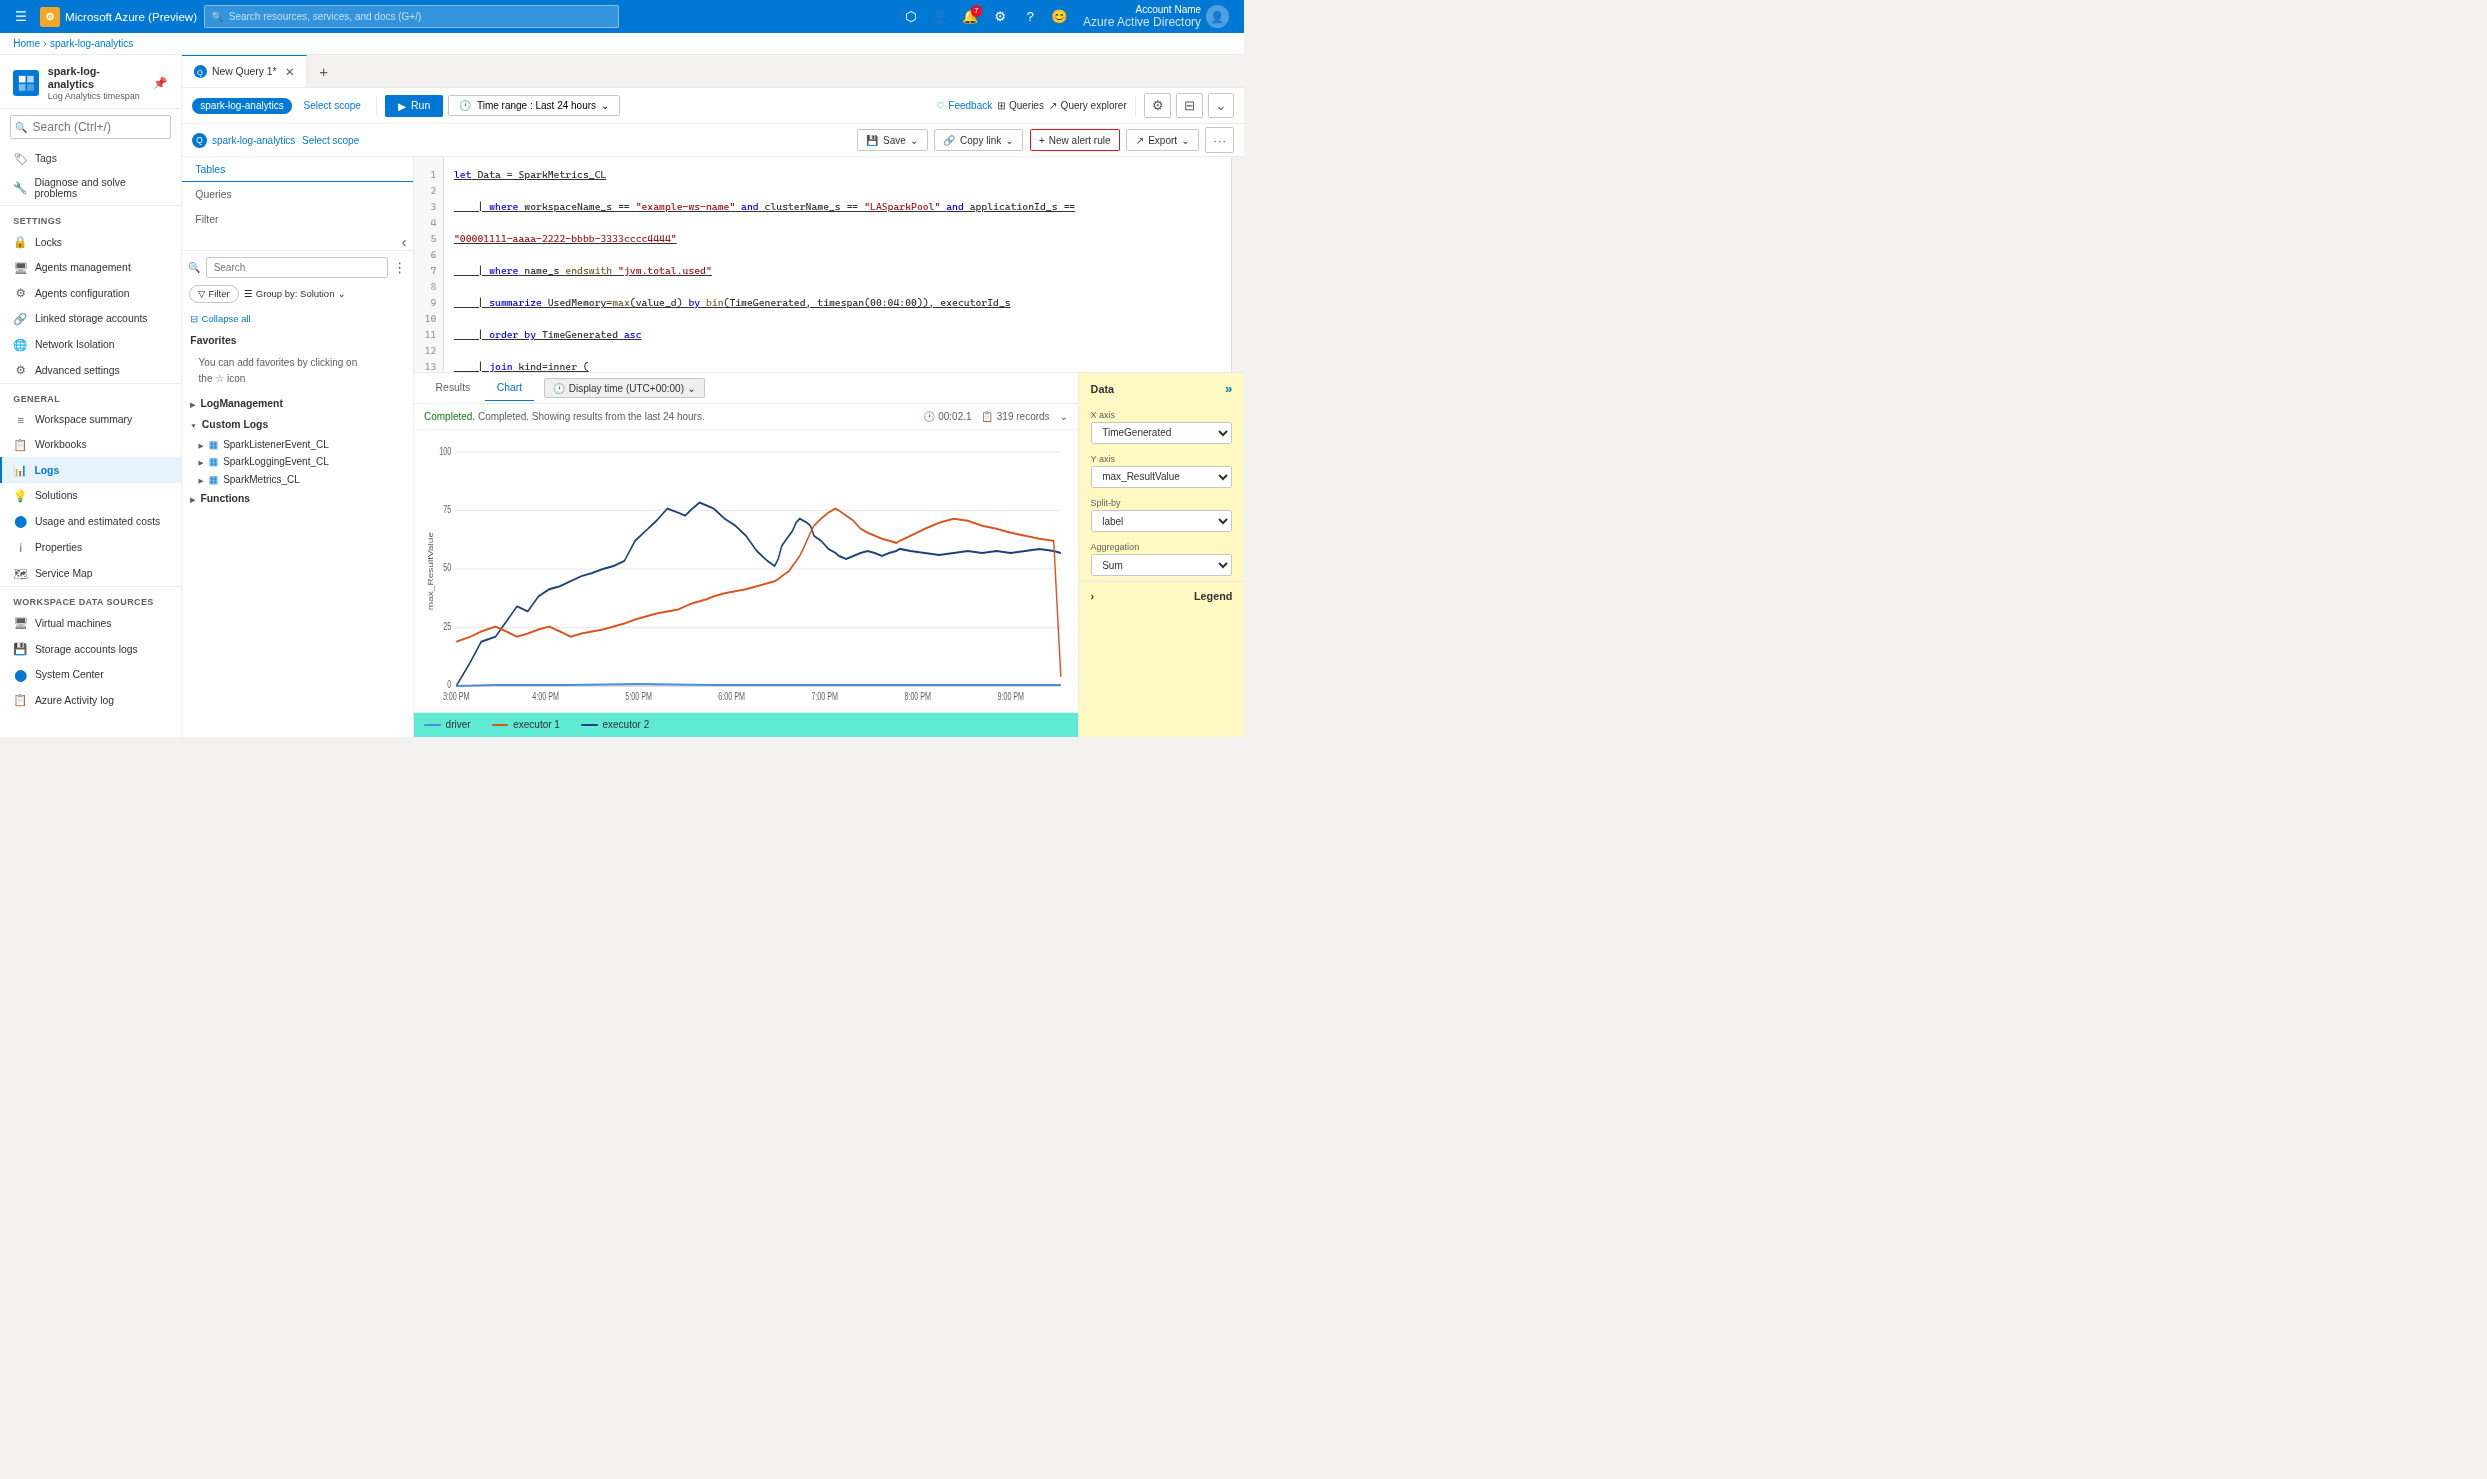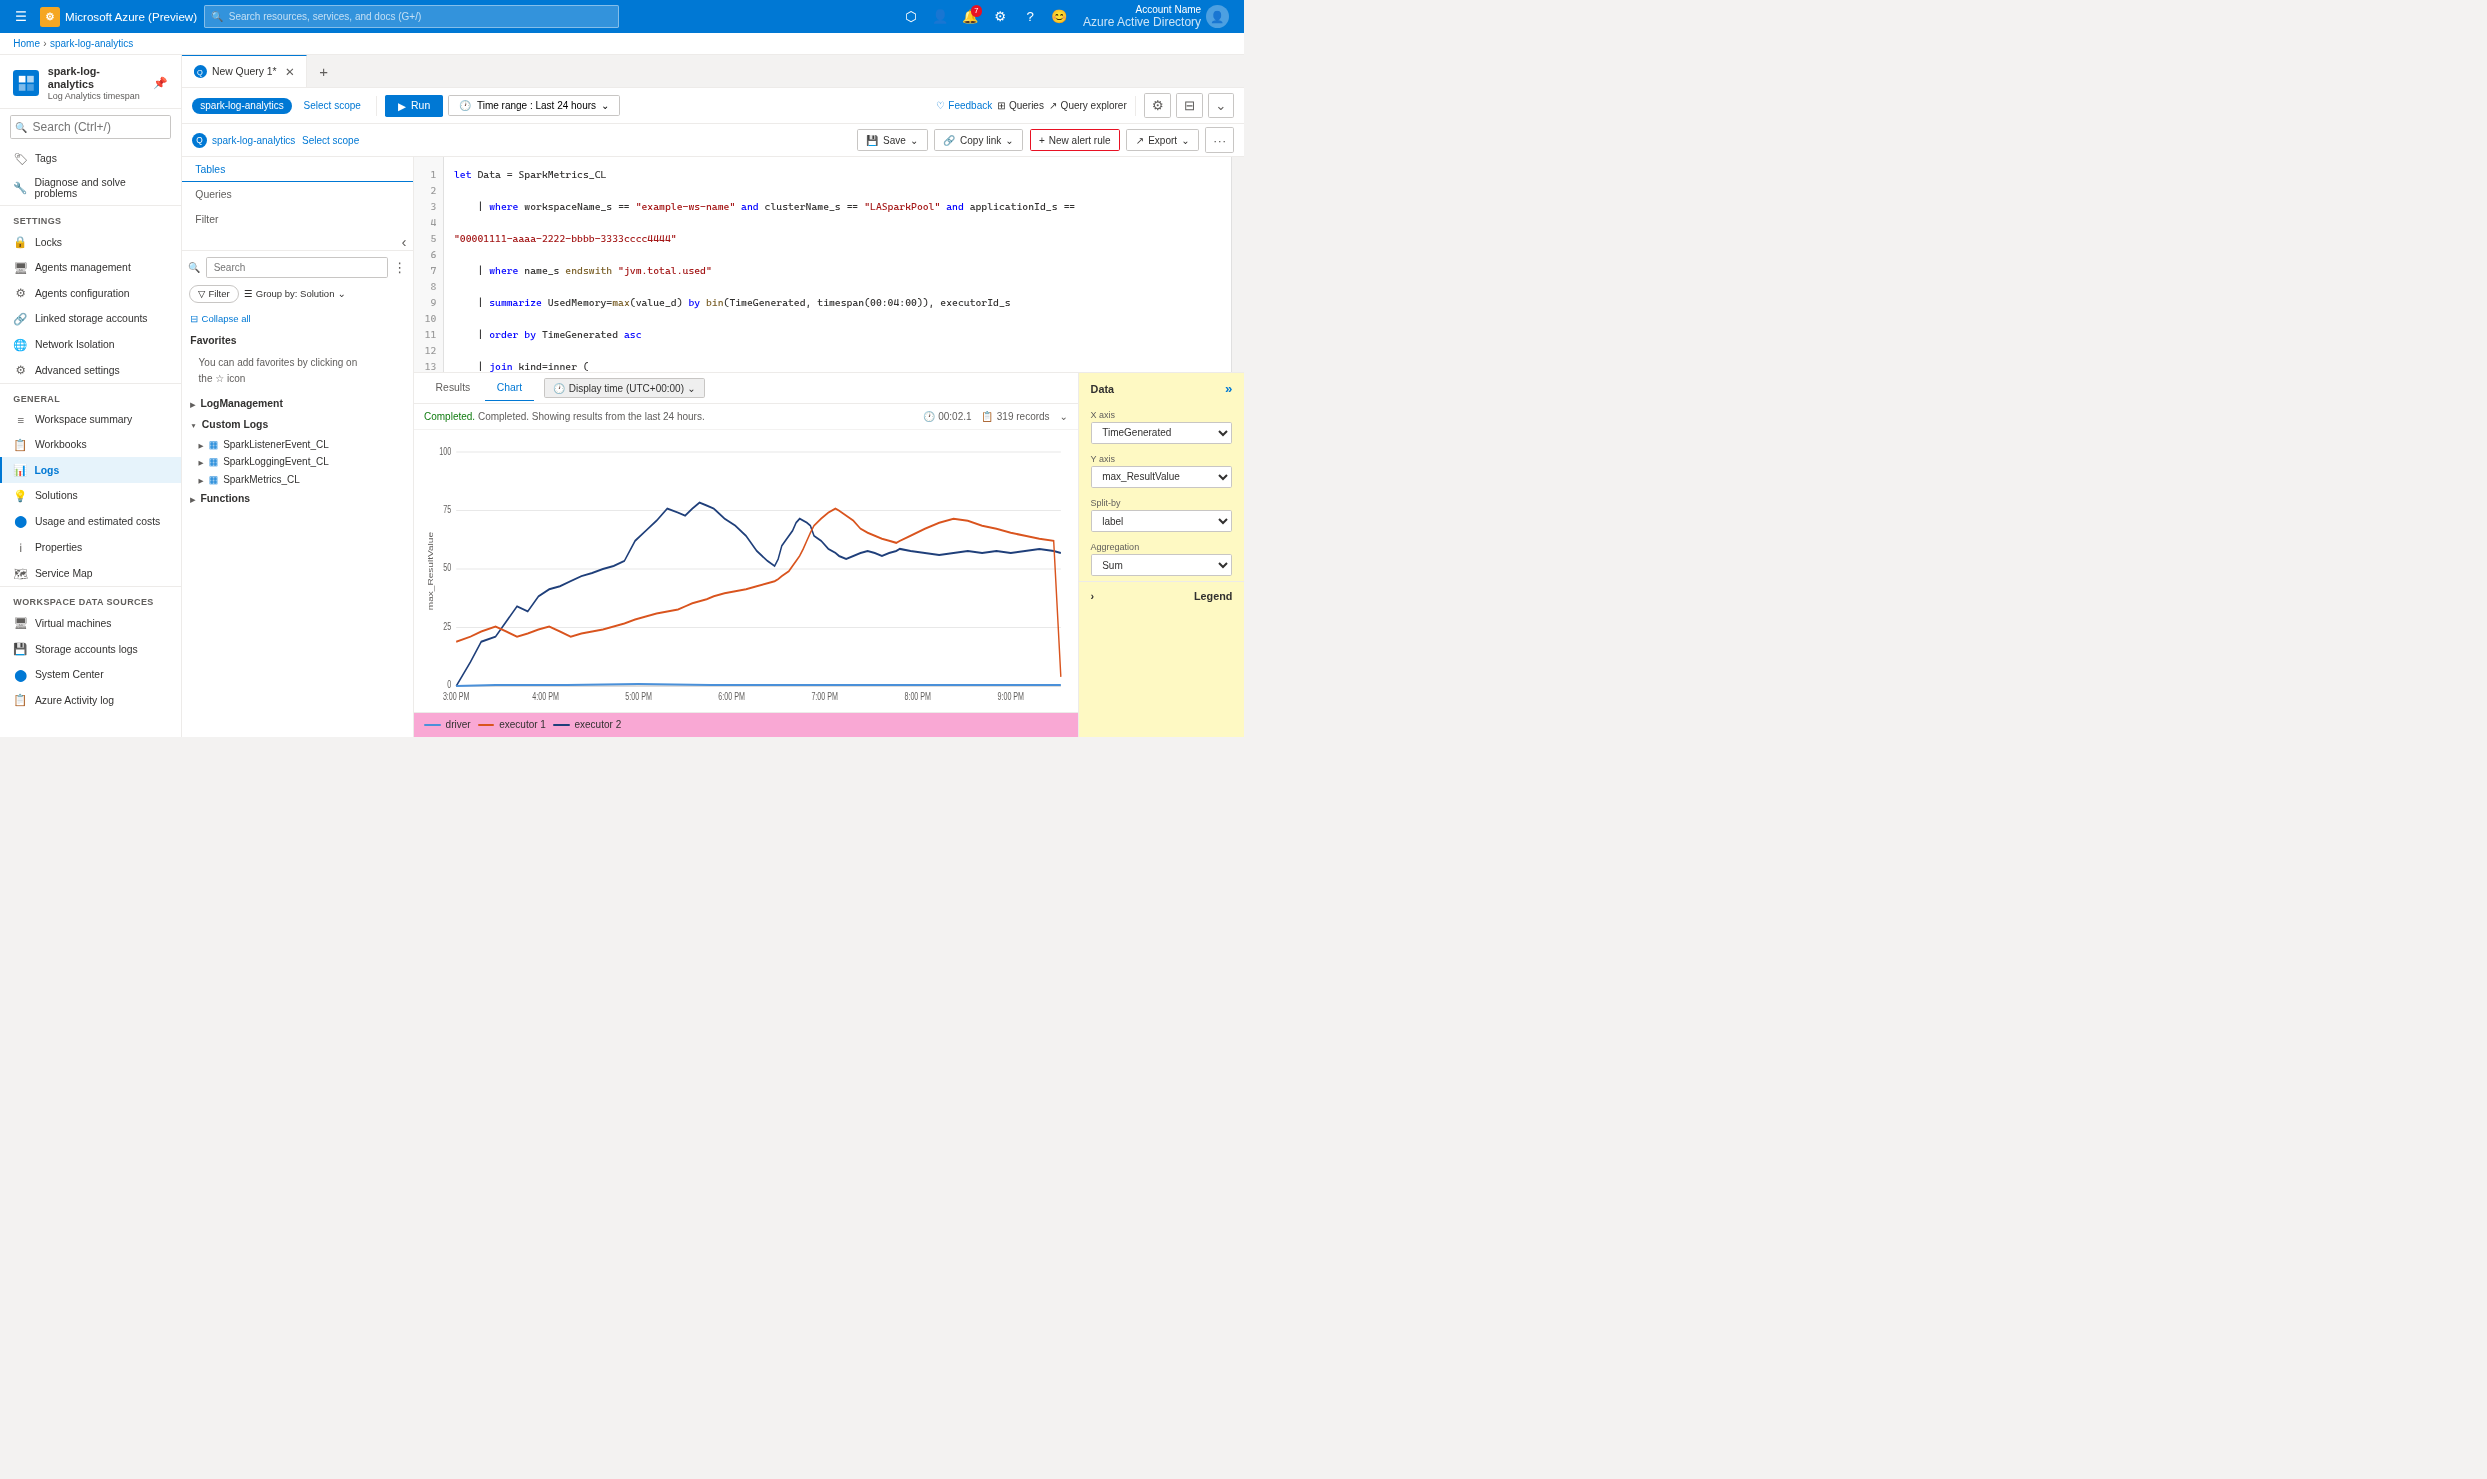--- a/index.html
+++ b/index.html
@@ -86,21 +86,21 @@
     .tables-section-content { padding-left: 13.3px; font-size: 10px; color: #605e5c; padding: 3.3px 13.3px 6.6px 16.6px; line-height: 1.6; }
     .table-item { display: flex; align-items: center; gap: 5px; padding: 3.3px 8.3px 3.3px 16.6px; cursor: pointer; font-size: 10px; }
 
     
     .editor-results { flex: 1; display: flex; flex-direction: column; overflow: hidden; }
 
     
     .code-editor { background: white; padding: 0; font-family: 'Cascadia Code', 'Consolas', monospace; font-size: 10px; flex: 0 0 auto; height: 216px; display: flex; overflow: hidden; border-bottom: 0.8px solid #edebe9; }
     .line-numbers { width: 30px; background: #f8f8f8; padding: 10px 0; text-align: right; color: #999; font-size: 10px; line-height: 1.6; border-right: 0.8px solid #e0e0e0; user-select: none; }
     .line-numbers div { padding-right: 6.6px; }
-    .code-content { flex: 1; padding: 10px 10px; overflow: auto; line-height: 1.6; white-space: pre; }
+    .code-content { flex: 1; padding: 10px 10px; overflow: auto; line-height: 1.6; white-space: pre; text-decoration: underline; }
     .code-content .kw { color: #0000ff; }
     .code-content .str { color: #a31515; }
     .code-content .fn { color: #795e26; }
     .code-line { display: block; }
     .scroll-hint { width: 13.3px; background: #f3f2f1; border-left: 0.8px solid #e0e0e0; }
 
     
     .results-area { flex: 1; display: flex; overflow: hidden; }
     .results-main { flex: 1; display: flex; flex-direction: column; overflow: hidden; }
     .results-tabs { display: flex; align-items: center; padding: 0 10px; border-bottom: 0.8px solid #edebe9; background: white; height: 31.5px; gap: 3.3px; }
@@ -109,21 +109,21 @@
     .display-time-btn { display: flex; align-items: center; gap: 3.3px; border: 0.8px solid #c8c6c4; border-radius: 1.7px; padding: 3.3px 8.3px; font-size: 10px; cursor: pointer; color: #323130; margin-left: 6.6px; }
     .results-status { padding: 6.6px 10px; font-size: 10px; display: flex; align-items: center; justify-content: space-between; background: white; border-bottom: 0.8px solid #f3f2f1; }
     .status-completed { color: #107c10; font-weight: 500; }
     .results-meta { display: flex; align-items: center; gap: 10px; color: #605e5c; font-size: 10px; }
 
     
     .chart-container { flex: 1; padding: 10px; background: white; overflow: hidden; position: relative; }
     .chart-svg { width: 100%; height: 100%; }
 
     
-    .chart-legend { display: flex; align-items: center; gap: 7px; padding: 6.6px 10px; background: #f9a8d4; border-top: 0.8px solid #edebe9; }
+    .chart-legend { display: flex; align-items: center; gap: 21px; padding: 6.6px 10px; background: #5eead4; border-top: 0.8px solid #edebe9; }
     .legend-item { display: flex; align-items: center; gap: 5px; font-size: 10px; }
     .legend-dot { width: 16.6px; height: 2.5px; border-radius: 1.7px; }
 
     
     .chart-config-panel { width: 166px; min-width: 166px; background: #fef9c3; border-left: 0.8px solid #edebe9; padding: 0; overflow-y: auto; }
     .chart-config-section { border-bottom: 0.8px solid #edebe9; }
     .chart-config-header { display: flex; align-items: center; justify-content: space-between; padding: 8.3px 11.6px; font-size: 10.8px; font-weight: 600; cursor: pointer; }
     .config-row { padding: 5px 11.6px; }
     .config-label { font-size: 9px; color: #605e5c; margin-bottom: 2.5px; }
     .config-select { width: 100%; border: 0.8px solid #c8c6c4; border-radius: 1.7px; padding: 3.3px 6.6px; font-size: 10px; background: white; color: #323130; cursor: pointer; }

